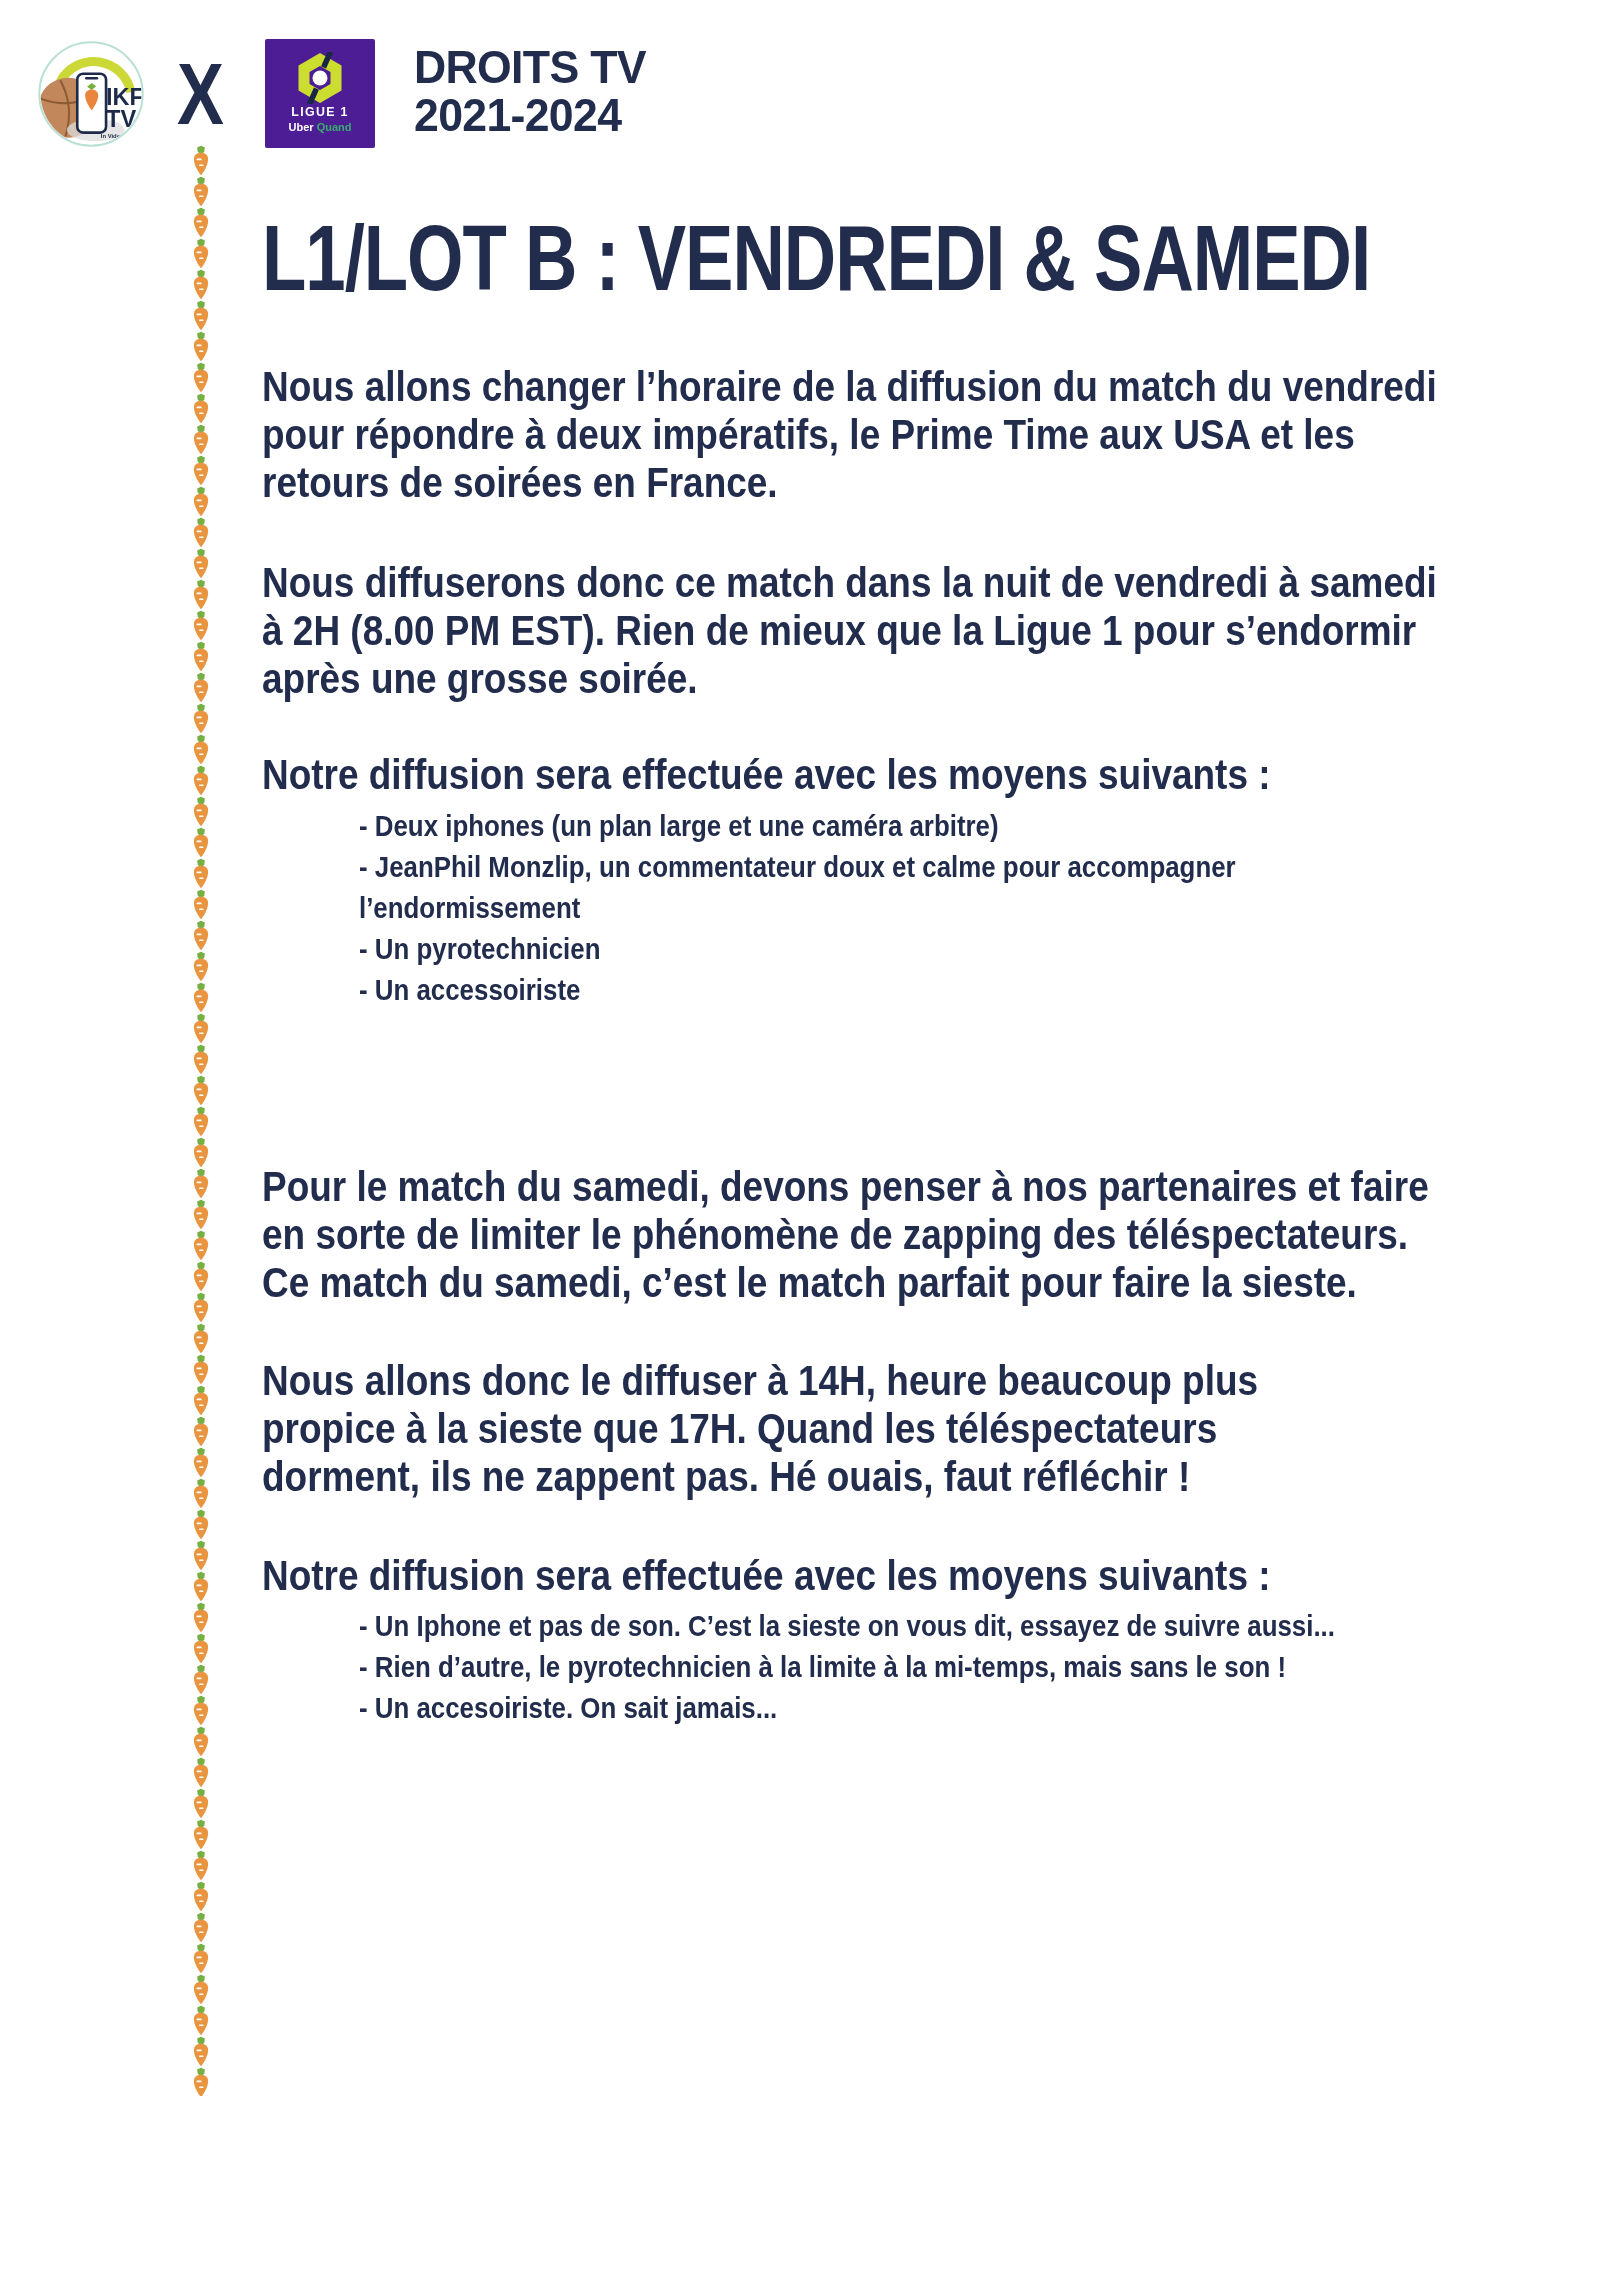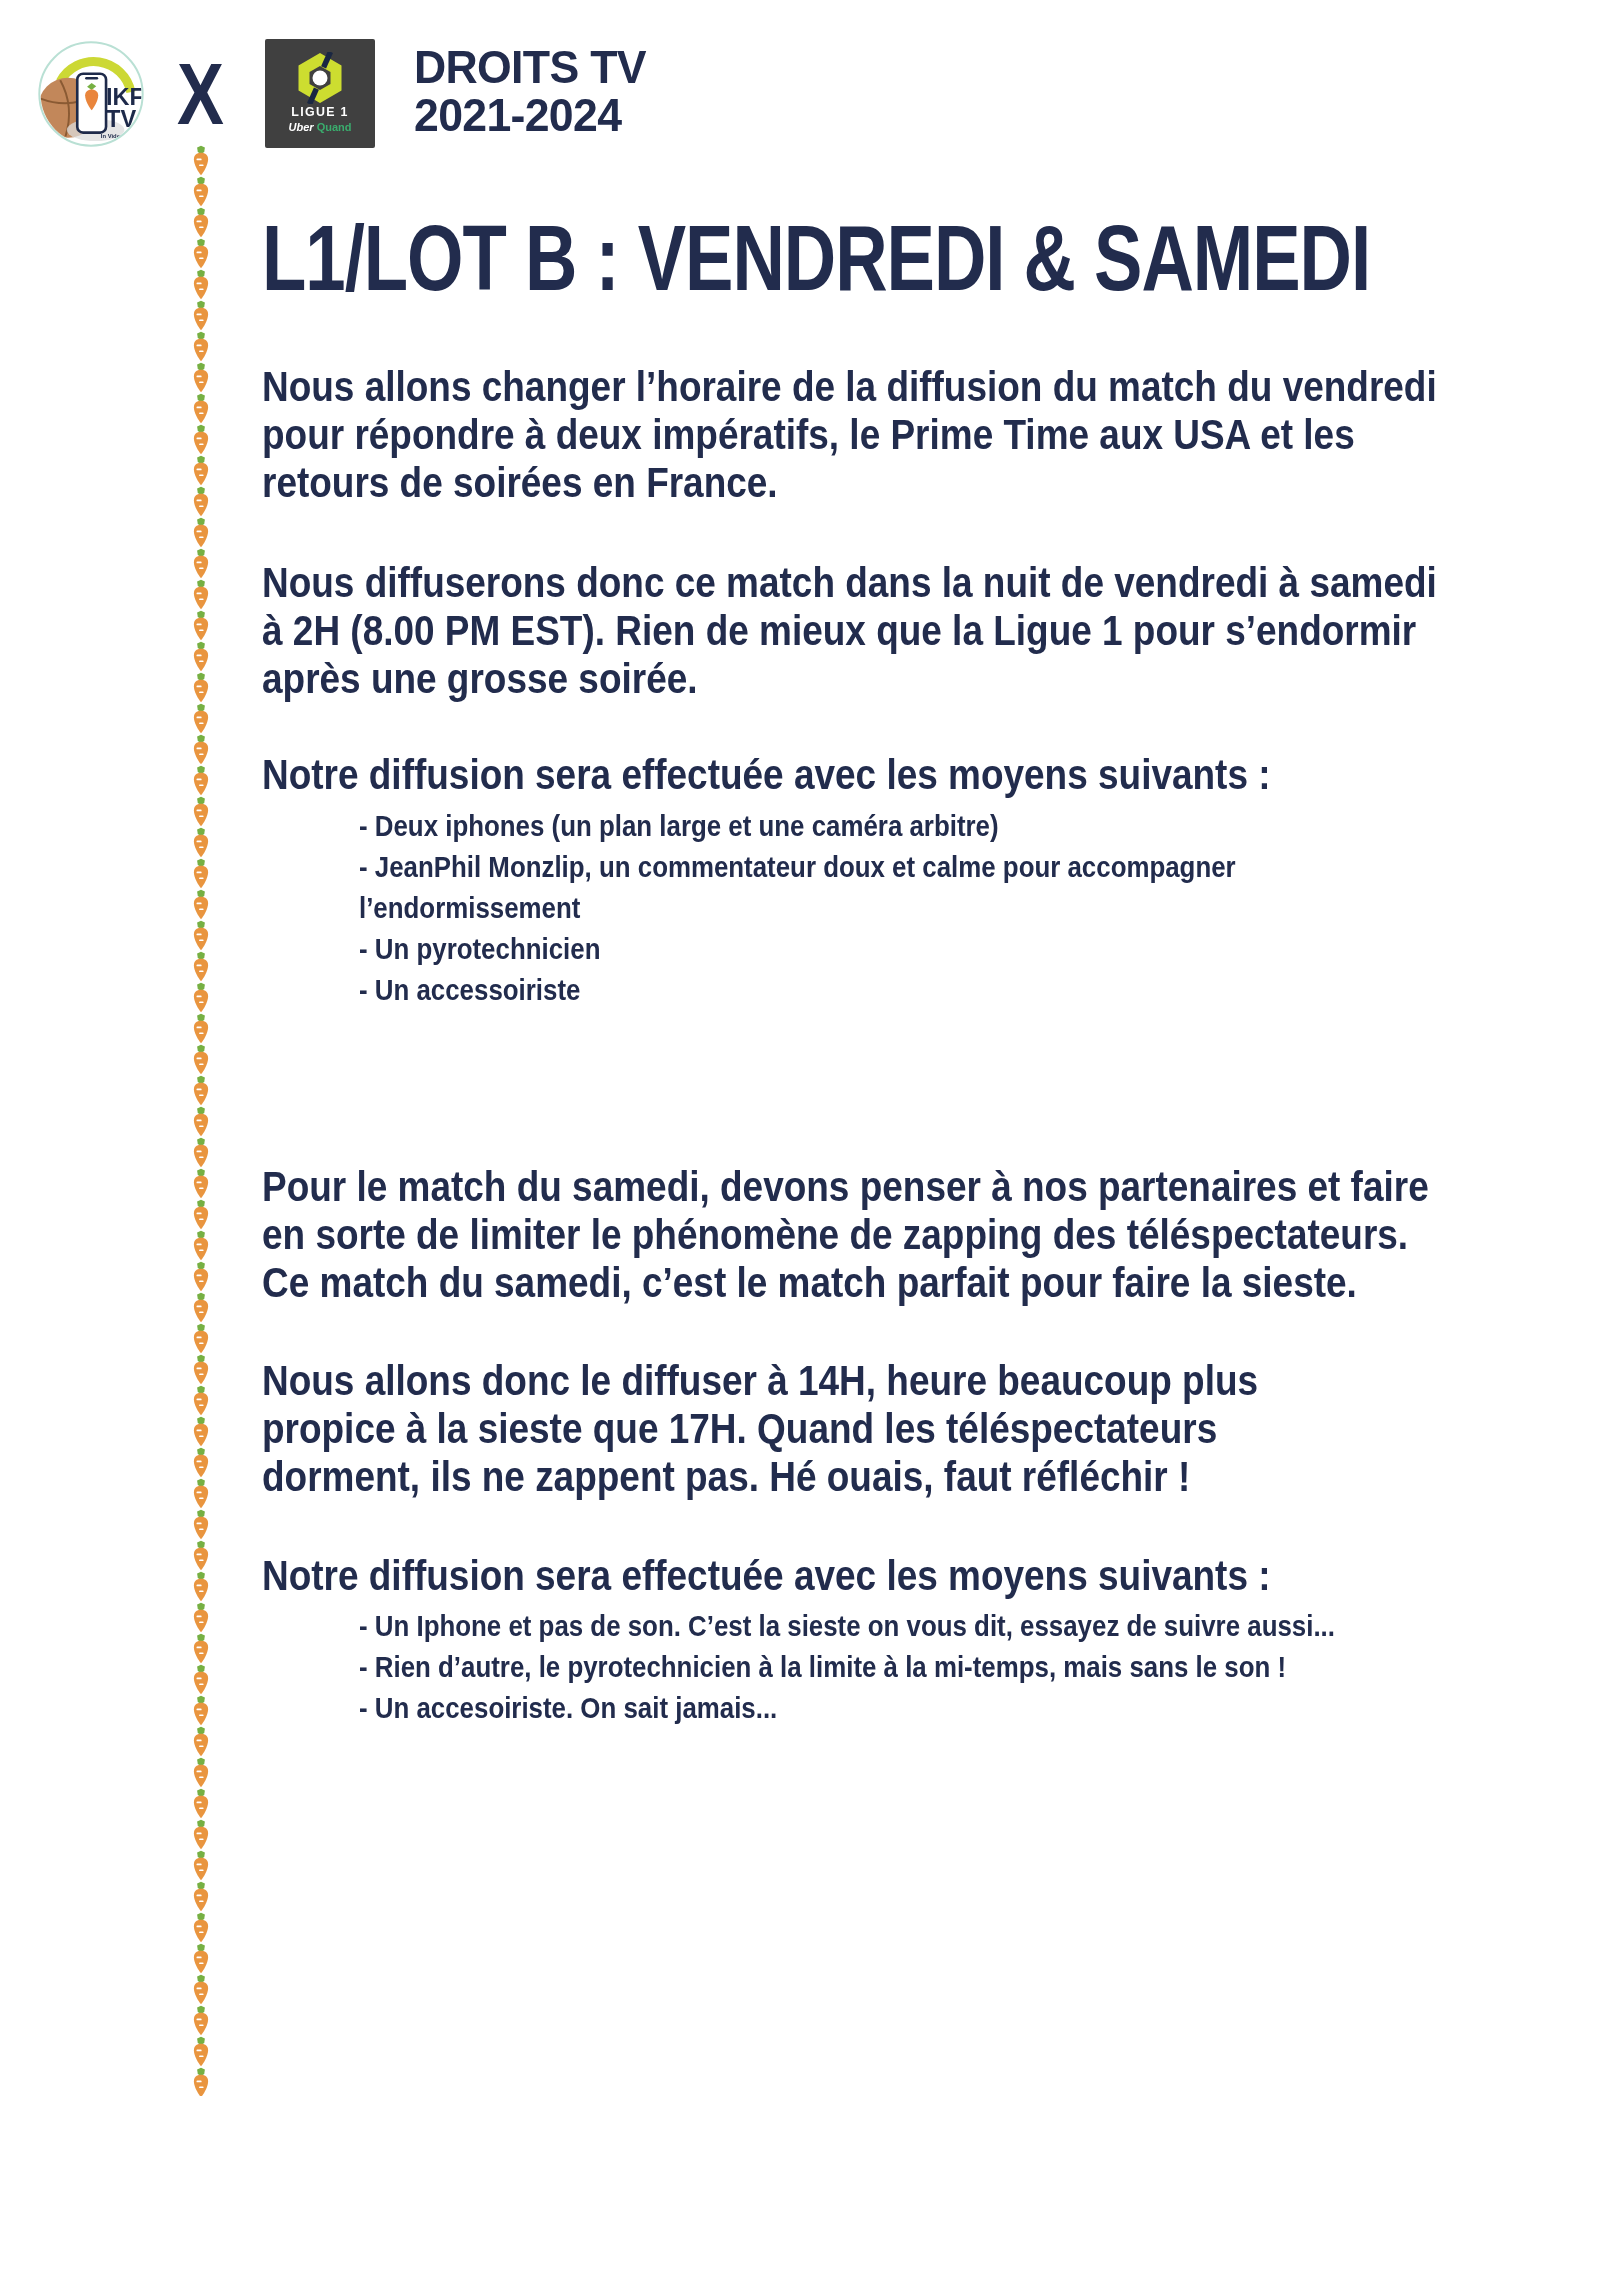--- a/index.html
+++ b/index.html
@@ -16,30 +16,30 @@
 
   
   .ikf-logo { left: 38px; top: 41px; width: 106px; height: 106px; }
   .x-sep {
     left: 177px; top: 50px;
     font-size: 88px; line-height: 88px; font-weight: bold;
     transform: scaleX(0.80); transform-origin: 0 0;
   }
   .l1-box {
     left: 265px; top: 39px; width: 110px; height: 109px;
-    background: #404040; border-radius: 2px;
+    background: #4c1d95; border-radius: 2px;
     display: flex; flex-direction: column; align-items: center;
     padding-top: 13px;
   }
   .l1-league {
     color: #ffffff; font-weight: bold; font-size: 12.4px; line-height: 14.4px;
     letter-spacing: 1.3px; margin-top: 1.3px;
   }
   .l1-sponsor { font-size: 11px; line-height: 13px; font-weight: bold; margin-top: 1.3px; }
-  .l1-sponsor .uber { color: #ffffff; font-style: italic; }
+  .l1-sponsor .uber { color: #ffffff; }
   .l1-sponsor .eats { color: #3aac6d; }
   .doc-title {
     left: 414px; top: 43px;
     font-size: 46px; line-height: 48px; font-weight: bold; letter-spacing: -0.7px;
     transform: scaleX(0.97); transform-origin: 0 0; white-space: nowrap;
   }
 
   
   .carrot-col {
     left: 188px; top: 145px; width: 26px; height: 2150px;

